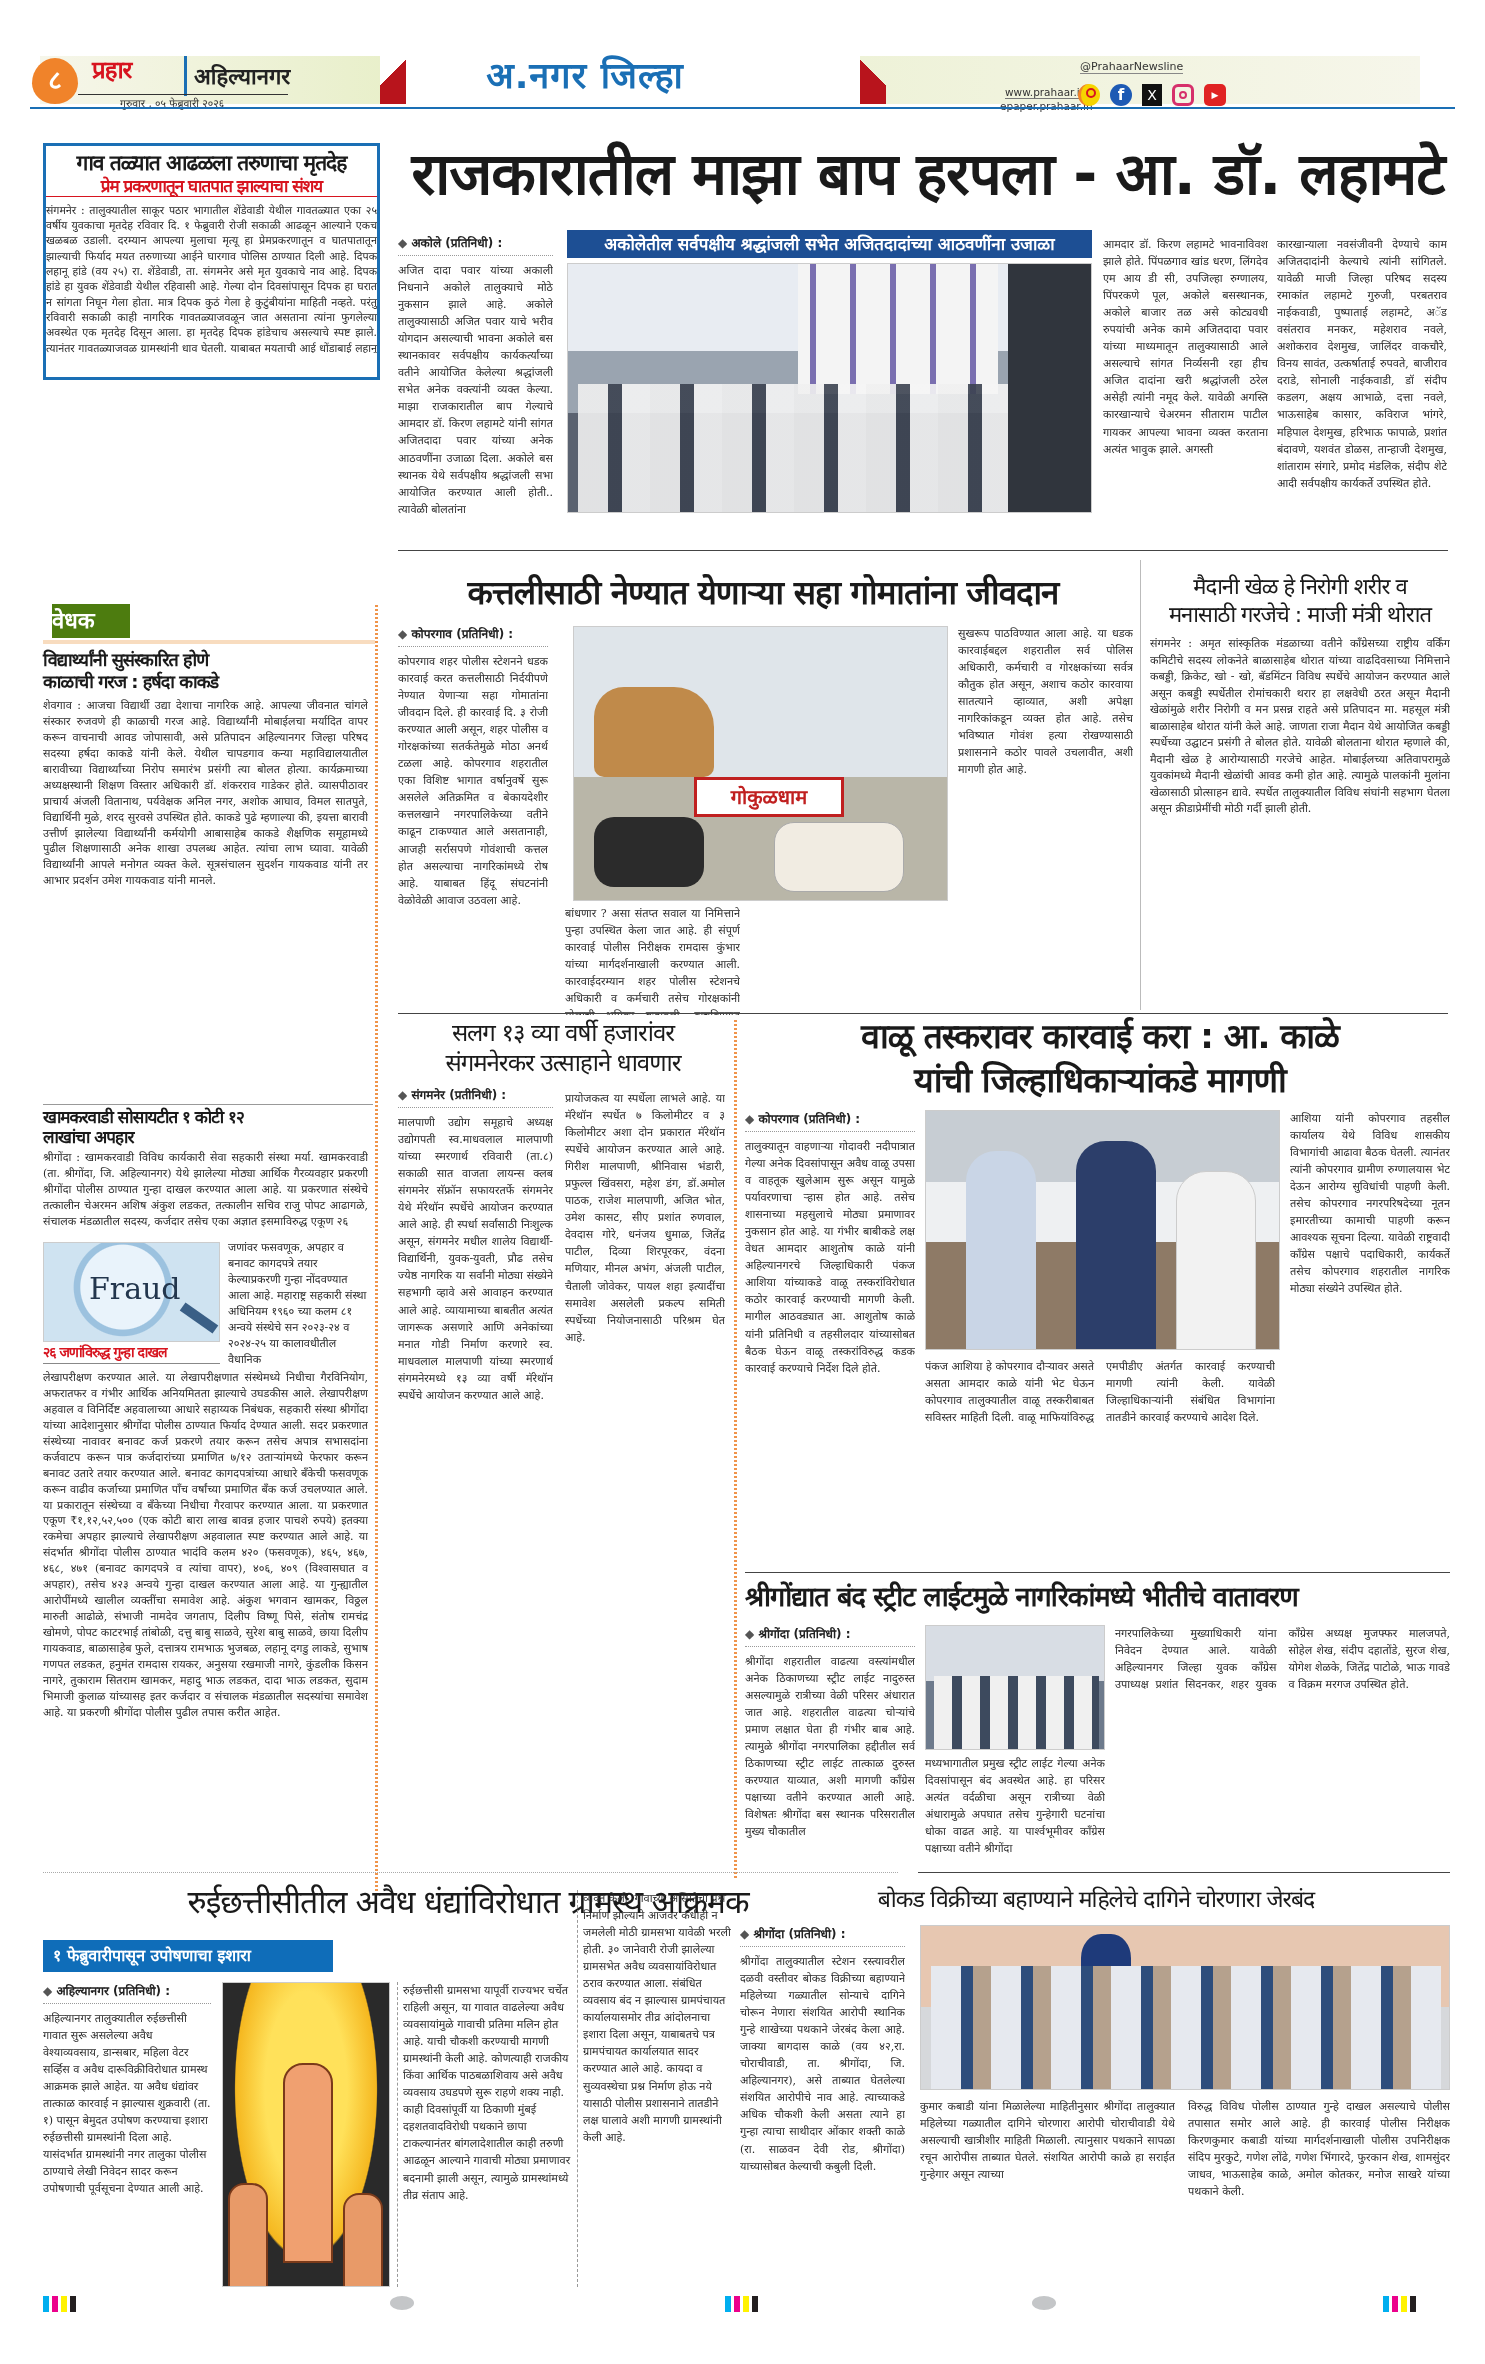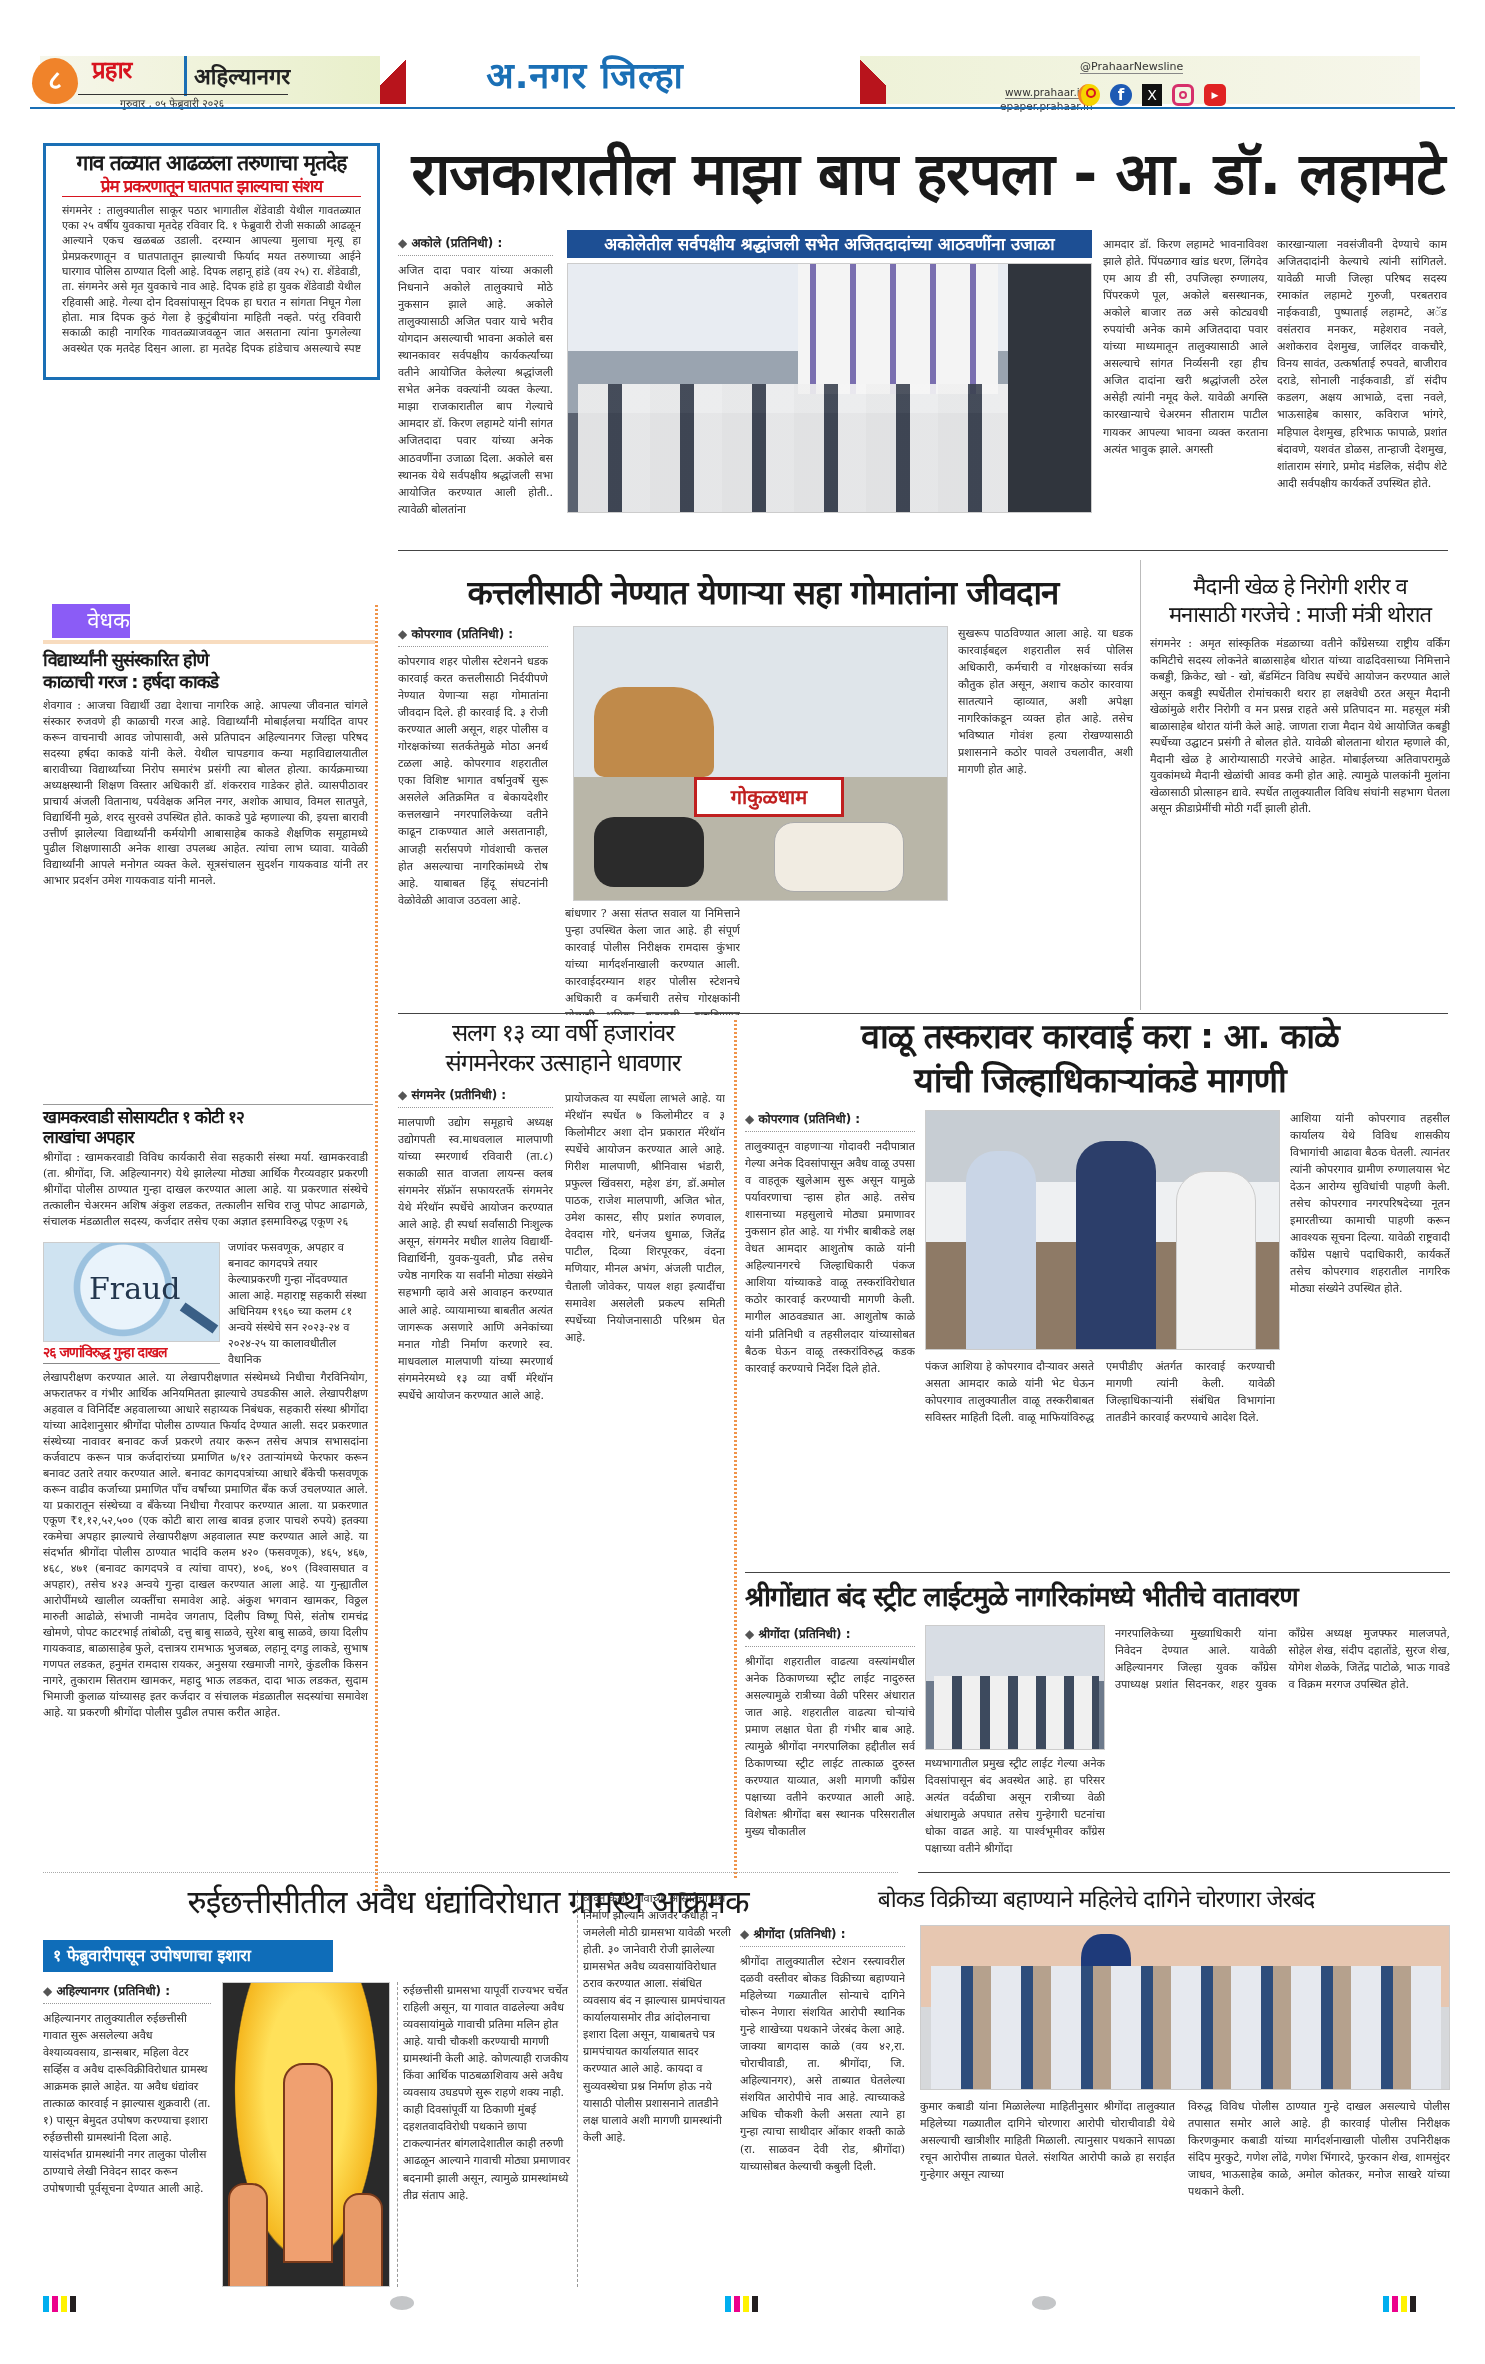--- a/index.html
+++ b/index.html
@@ -44,21 +44,21 @@
     <span style="width:22px;height:22px;border-radius:50%;background:#1d5ab4;color:#fff;font-family:'DejaVu Sans',sans-serif;font-weight:bold;font-size:15px;text-align:center;line-height:22px;display:inline-block;">f</span>
     <span style="width:20px;height:22px;background:#111;color:#fff;font-family:'DejaVu Sans',sans-serif;font-size:14px;text-align:center;line-height:22px;display:inline-block;">X</span>
     <span style="width:22px;height:22px;border-radius:6px;border:3px solid #d6306b;display:inline-block;position:relative;">
         <span style="position:absolute;left:4px;top:4px;width:8px;height:8px;border:2px solid #d6306b;border-radius:50%;"></span>
       </span>
     <span style="width:22px;height:22px;border-radius:5px;background:#e02323;color:#fff;font-size:9px;text-align:center;line-height:22px;display:inline-block;">▶</span>
   </div>
   <div class="abs" style="left:30px;top:69px;width:1425px;height:2px;background:#1a6fb5;"></div>
 </div>
 
-<div class="abs" style="left:43px;top:143px;width:337px;height:237px;border:3px solid #1a6fb5;padding:6px 16px;">
+<div class="abs" style="left:43px;top:143px;width:337px;height:237px;border:3px solid #1a6fb5;padding:6px 0;">
   <div class="hl" style="font-size:21px;text-align:center;">गाव तळ्यात आढळला तरुणाचा मृतदेह</div>
   <div class="hl" style="font-size:17px;text-align:center;color:#d7141f;margin:2px 0 6px;border-bottom:1px solid #d7141f;display:inline-block;width:100%;">प्रेम प्रकरणातून घातपात झाल्याचा संशय</div>
   <div class="col" style="height:150px;font-size:10.8px;line-height:1.42;">संगमनेर : तालुक्यातील साकूर पठार भागातील शेंडेवाडी येथील गावतळ्यात एका २५ वर्षीय युवकाचा मृतदेह रविवार दि. १ फेब्रुवारी रोजी सकाळी आढळून आल्याने एकच खळबळ उडाली. दरम्यान आपल्या मुलाचा मृत्यू हा प्रेमप्रकरणातून व घातपातातून झाल्याची फिर्याद मयत तरुणाच्या आईने घारगाव पोलिस ठाण्यात दिली आहे. दिपक लहानू हांडे (वय २५) रा. शेंडेवाडी, ता. संगमनेर असे मृत युवकाचे नाव आहे. दिपक हांडे हा युवक शेंडेवाडी येथील रहिवासी आहे. गेल्या दोन दिवसांपासून दिपक हा घरात न सांगता निघून गेला होता. मात्र दिपक कुठं गेला हे कुटुंबीयांना माहिती नव्हते. परंतु रविवारी सकाळी काही नागरिक गावतळ्याजवळून जात असताना त्यांना फुगलेल्या अवस्थेत एक मृतदेह दिसून आला. हा मृतदेह दिपक हांडेचाच असल्याचे स्पष्ट झाले. त्यानंतर गावतळ्याजवळ ग्रामस्थांनी धाव घेतली. याबाबत मयताची आई धोंडाबाई लहानू हांडे यांनी घारगाव पोलिस ठाण्यात दिलेल्या फिर्यादित म्हटले आहे की आपल्या मुलाचे व साकूरजवळील एका मुलीचे प्रेमसंबंध होते. तिच्याकडून व तिच्या नातेवाईकांकडून बारंवार होणाऱ्या छळामुळे घातपात झाल्याचा आरोप केला आहे.</div>
 </div>
 
 <div class="abs hl" style="left:398px;top:143px;width:1060px;font-size:58px;text-align:center;">राजकारातील माझा बाप हरपला - आ. डॉ. लहामटे</div>
 <div class="abs" style="left:398px;top:234px;width:155px;">
   <div class="dateline">अकोले (प्रतिनिधी) :</div>
   <div class="col" style="height:270px;font-size:11px;">अजित दादा पवार यांच्या अकाली निधनाने अकोले तालुक्याचे मोठे नुकसान झाले आहे. अकोले तालुक्यासाठी अजित पवार याचे भरीव योगदान असल्याची भावना अकोले बस स्थानकावर सर्वपक्षीय कार्यकर्त्यांच्या वतीने आयोजित केलेल्या श्रद्धांजली सभेत अनेक वक्त्यांनी व्यक्त केल्या. माझा राजकारातील बाप गेल्याचे आमदार डॉ. किरण लहामटे यांनी सांगत अजितदादा पवार यांच्या अनेक आठवणींना उजाळा दिला. अकोले बस स्थानक येथे सर्वपक्षीय श्रद्धांजली सभा आयोजित करण्यात आली होती.. त्यावेळी बोलतांना</div>
 </div>
@@ -71,21 +71,21 @@
   <div class="abs" style="left:440px;top:0;width:85px;height:250px;background:#30353d;"></div>
 </div>
 <div class="abs" style="left:1103px;top:236px;width:165px;">
   <div class="col" style="height:280px;font-size:11px;">आमदार डॉ. किरण लहामटे भावनाविवश झाले होते. पिंपळगाव खांड धरण, लिंगदेव एम आय डी सी, उपजिल्हा रुग्णालय, पिंपरकणे पूल, अकोले बसस्थानक, अकोले बाजार तळ असे कोट्यवधी रुपयांची अनेक कामे अजितदादा पवार यांच्या माध्यमातून तालुक्यासाठी आले असल्याचे सांगत निर्व्यसनी रहा हीच अजित दादांना खरी श्रद्धांजली ठरेल असेही त्यांनी नमूद केले. यावेळी अगस्ति कारखान्याचे चेअरमन सीताराम पाटील गायकर आपल्या भावना व्यक्त करताना अत्यंत भावुक झाले. अगस्ती</div>
 </div>
 <div class="abs" style="left:1277px;top:236px;width:170px;">
   <div class="col" style="height:280px;font-size:11px;">कारखान्याला नवसंजीवनी देण्याचे काम अजितदादांनी केल्याचे त्यांनी सांगितले. यावेळी माजी जिल्हा परिषद सदस्य रमाकांत लहामटे गुरुजी, परबतराव नाईकवाडी, पुष्पाताई लहामटे, अॅड वसंतराव मनकर, महेशराव नवले, अशोकराव देशमुख, जालिंदर वाकचौरे, विनय सावंत, उत्कर्षाताई रुपवते, बाजीराव दराडे, सोनाली नाईकवाडी, डॉ संदीप कडलग, अक्षय आभाळे, दत्ता नवले, भाऊसाहेब कासार, कविराज भांगरे, महिपाल देशमुख, हरिभाऊ फापाळे, प्रशांत बंदावणे, यशवंत डोळस, तान्हाजी देशमुख, शांताराम संगारे, प्रमोद मंडलिक, संदीप शेटे आदी सर्वपक्षीय कार्यकर्ते उपस्थित होते.</div>
 </div>
 <div class="rule" style="left:398px;top:550px;width:1050px;height:1px;"></div>
 
-<div class="abs" style="left:52px;top:604px;width:78px;height:34px;background:#8b5cf6;color:#fff;font-family:'DejaVu Sans',sans-serif;font-weight:normal;font-size:22px;text-align:right;line-height:34px;">
+<div class="abs" style="left:52px;top:604px;width:78px;height:34px;background:#4d7c0f;color:#fff;font-family:'DejaVu Sans',sans-serif;font-weight:bold;font-size:22px;text-align:left;line-height:34px;">
   <span>वेधक</span>
 </div>
 <div class="abs" style="left:43px;top:640px;width:332px;height:4px;background:#f8dcbf;"></div>
 <div class="vdots" style="left:375px;top:605px;height:1290px;"></div>
 <div class="abs hl" style="left:43px;top:650px;width:330px;font-size:18px;">विद्यार्थ्यांनी सुसंस्कारित होणे</div>
 <div class="abs hl" style="left:43px;top:672px;width:330px;font-size:18px;">काळाची गरज : हर्षदा काकडे</div>
 <div class="abs col" style="left:43px;top:698px;width:325px;height:400px;font-size:11px;line-height:1.45;">शेवगाव : आजचा विद्यार्थी उद्या देशाचा नागरिक आहे. आपल्या जीवनात चांगले संस्कार रुजवणे ही काळाची गरज आहे. विद्यार्थ्यांनी मोबाईलचा मर्यादित वापर करून वाचनाची आवड जोपासावी, असे प्रतिपादन अहिल्यानगर जिल्हा परिषद सदस्या हर्षदा काकडे यांनी केले. येथील चापडगाव कन्या महाविद्यालयातील बारावीच्या विद्यार्थ्यांच्या निरोप समारंभ प्रसंगी त्या बोलत होत्या. कार्यक्रमाच्या अध्यक्षस्थानी शिक्षण विस्तार अधिकारी डॉ. शंकरराव गाडेकर होते. व्यासपीठावर प्राचार्य अंजली वितानाथ, पर्यवेक्षक अनिल नगर, अशोक आघाव, विमल सातपुते, विद्यार्थिनी मुळे, शरद सुरवसे उपस्थित होते. काकडे पुढे म्हणाल्या की, इयत्ता बारावी उत्तीर्ण झालेल्या विद्यार्थ्यांनी कर्मयोगी आबासाहेब काकडे शैक्षणिक समूहामध्ये पुढील शिक्षणासाठी अनेक शाखा उपलब्ध आहेत. त्यांचा लाभ घ्यावा. यावेळी विद्यार्थ्यांनी आपले मनोगत व्यक्त केले. सूत्रसंचालन सुदर्शन गायकवाड यांनी तर आभार प्रदर्शन उमेश गायकवाड यांनी मानले.</div>
 <div class="abs" style="left:43px;top:1104px;width:330px;height:1px;background:#999;"></div>
 
 <div class="abs hl" style="left:43px;top:1108px;width:330px;font-size:17px;">खामकरवाडी सोसायटीत १ कोटी १२</div>

